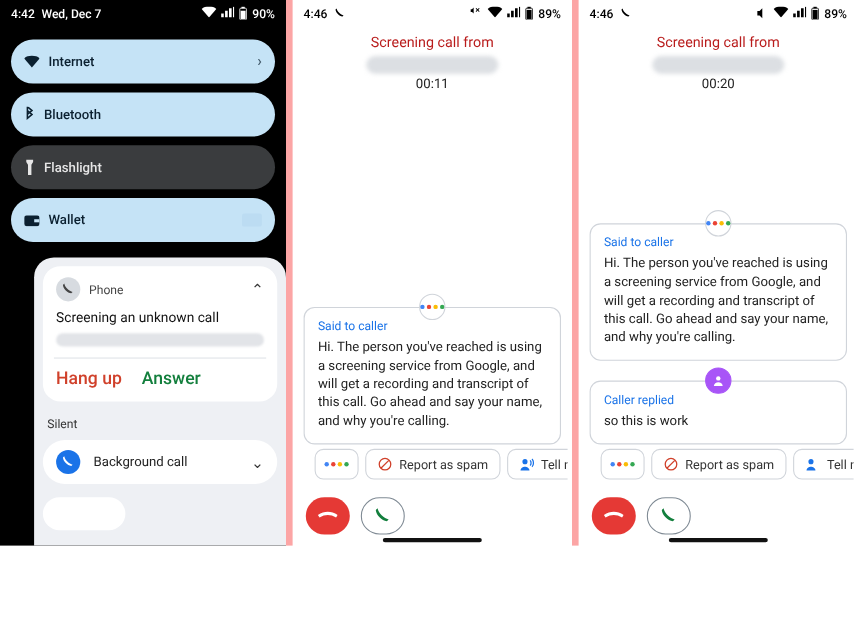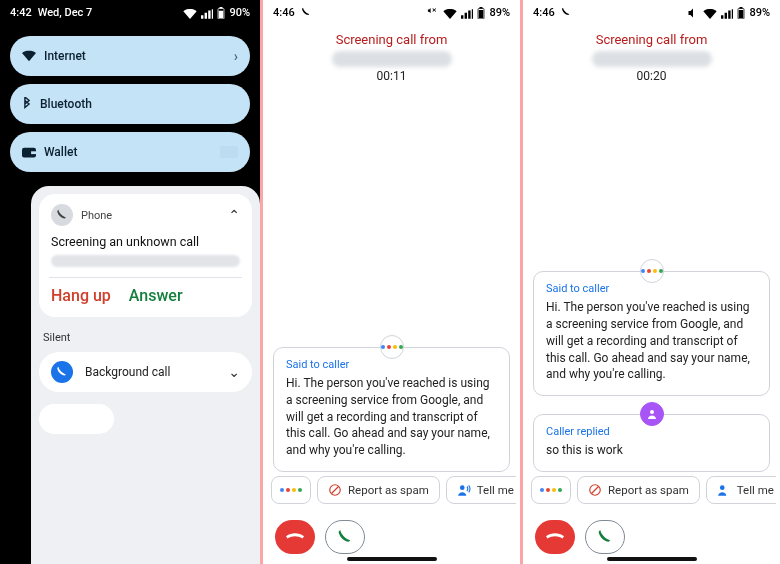--- a/index.html
+++ b/index.html
@@ -1,23 +1,23 @@
 <!DOCTYPE html>
 <html><head>
 <meta charset="utf-8">
 <style>
   * { box-sizing: border-box; margin: 0; padding: 0; font-family: Roboto, Arial, sans-serif; }
   html, body { width: 780px; height: 564px; background: #ffffff; }
   .stage { display: flex; width: 780px; height: 564px; }
-  .pane { position: relative; height: 564px; flex: 0 0 260px; overflow: hidden; background: #fff; }
-  .pane + .pane { border-left: 3px solid #fca5a5; }
+  .pane { position: relative; height: 496px; flex: 0 0 260px; overflow: hidden; background: #fff; }
+  .pane + .pane { border-left: 6px solid #fca5a5; }
 
   
   .status { height: 24px; display: flex; align-items: center; justify-content: space-between; padding: 0 10px; font-size: 11px; font-weight: 500; }
-  .status .rgroup { display: flex; align-items: flex-end; gap: 4px; }
+  .status .rgroup { display: flex; align-items: flex-start; gap: 4px; }
   .status svg { display: block; }
 
   
   .p1 { background: #000; color: #fff; }
   .p1 .status { color: #fff; }
   .p1 .tiles { display: grid; grid-template-columns: 1fr; gap: 8px; padding: 12px 10px 14px; }
   .tile { height: 40px; border-radius: 20px; display: flex; align-items: center; padding: 0 12px; gap: 8px; font-size: 12px; font-weight: 500; }
   .tile.on  { background: #c5e3f6; color: #0b2030; }
   .tile.off { background: #3a3c3e; color: #e6e6e6; }
   .tile .spacer { flex: 1; }
@@ -55,21 +55,21 @@
   .bubble-wrap { position: relative; margin-top: 18px; }
   .bubble { border: 1px solid #d0d4da; border-radius: 10px; padding: 10px 12px 12px; background: #fff; }
   .bubble .lbl { font-size: 11px; color: #1a73e8; margin-bottom: 4px; }
   .bubble .txt { font-size: 12px; color: #222; line-height: 1.4; }
   .bubble-badge { position: absolute; left: 50%; transform: translateX(-50%); top: -12px; width: 24px; height: 24px; border-radius: 50%; background: #fff; border: 1px solid #d0d4da; display:flex;align-items:center;justify-content:center; }
   .bubble-badge.purple { background: #a855f7; border-color: #a855f7; }
   .assist-dots { display:flex; gap:2px; align-items:center; }
   .assist-dots span { width:4px;height:4px;border-radius:50%; }
   .d1{background:#4285F4}.d2{background:#EA4335}.d3{background:#FBBC05}.d4{background:#34A853}
 
-  .chipbar { position: absolute; left: 0; right: 4px; bottom: 52px; padding: 8px 8px; display: flex; gap: 6px; overflow: hidden; white-space: nowrap; border-top: none; }
+  .chipbar { position: absolute; left: 0; right: 4px; bottom: 52px; padding: 8px 20px; display: flex; gap: 6px; overflow: hidden; white-space: nowrap; border-top: none; }
   .chip { flex: 0 0 auto; height: 28px; border: 1px solid #d0d4da; border-radius: 8px; background: #fff; display: inline-flex; align-items: center; gap: 6px; padding: 0 10px; font-size: 11.5px; color: #333; }
   .chip.iconly { padding: 0 8px; }
   .chip .ico { width: 14px; height: 14px; }
 
   .callbar { position: absolute; left: 0; right: 0; bottom: 0; height: 52px; display: flex; align-items: center; gap: 10px; padding: 6px 12px 8px; }
   .rbtn { width: 40px; height: 34px; border-radius: 18px; display:flex;align-items:center;justify-content:center; }
   .rbtn.end { background: #e53935; }
   .rbtn.ans { background: #fff; border: 1.5px solid #7f8a94; }
   .navbar { position: absolute; left: 50%; transform: translateX(-50%); bottom: 3px; width: 90px; height: 4px; border-radius: 2px; background: #111; }
 
@@ -110,20 +110,26 @@
           </svg>
         <span>Internet</span>
         <span class="spacer"></span>
         <span class="chev">›</span>
       </div>
       <div class="tile on">
         <svg width="10" height="14" viewBox="0 0 12 20">
             <path fill="none" stroke="#0b2030" stroke-width="2" d="M3 5l6 5-6 5V0l6 5-6 5"></path>
           </svg>
         <span>Bluetooth</span>
+      </div>
+      <div class="tile off">
+        <svg width="10" height="14" viewBox="0 0 12 18">
+            <path fill="#e6e6e6" d="M2 0h8v3l-2 3v12H4V6L2 3z"></path>
+          </svg>
+        <span>Flashlight</span>
       </div>
       <div class="tile on">
         <svg width="14" height="12" viewBox="0 0 20 16">
             <rect x="0" y="2" width="20" height="14" rx="3" fill="#0b2030"></rect>
             <rect x="13" y="7" width="7" height="4" fill="#c5e3f6"></rect>
           </svg>
         <span>Wallet</span>
         <span class="spacer"></span>
         <span class="badge"></span>
       </div>

